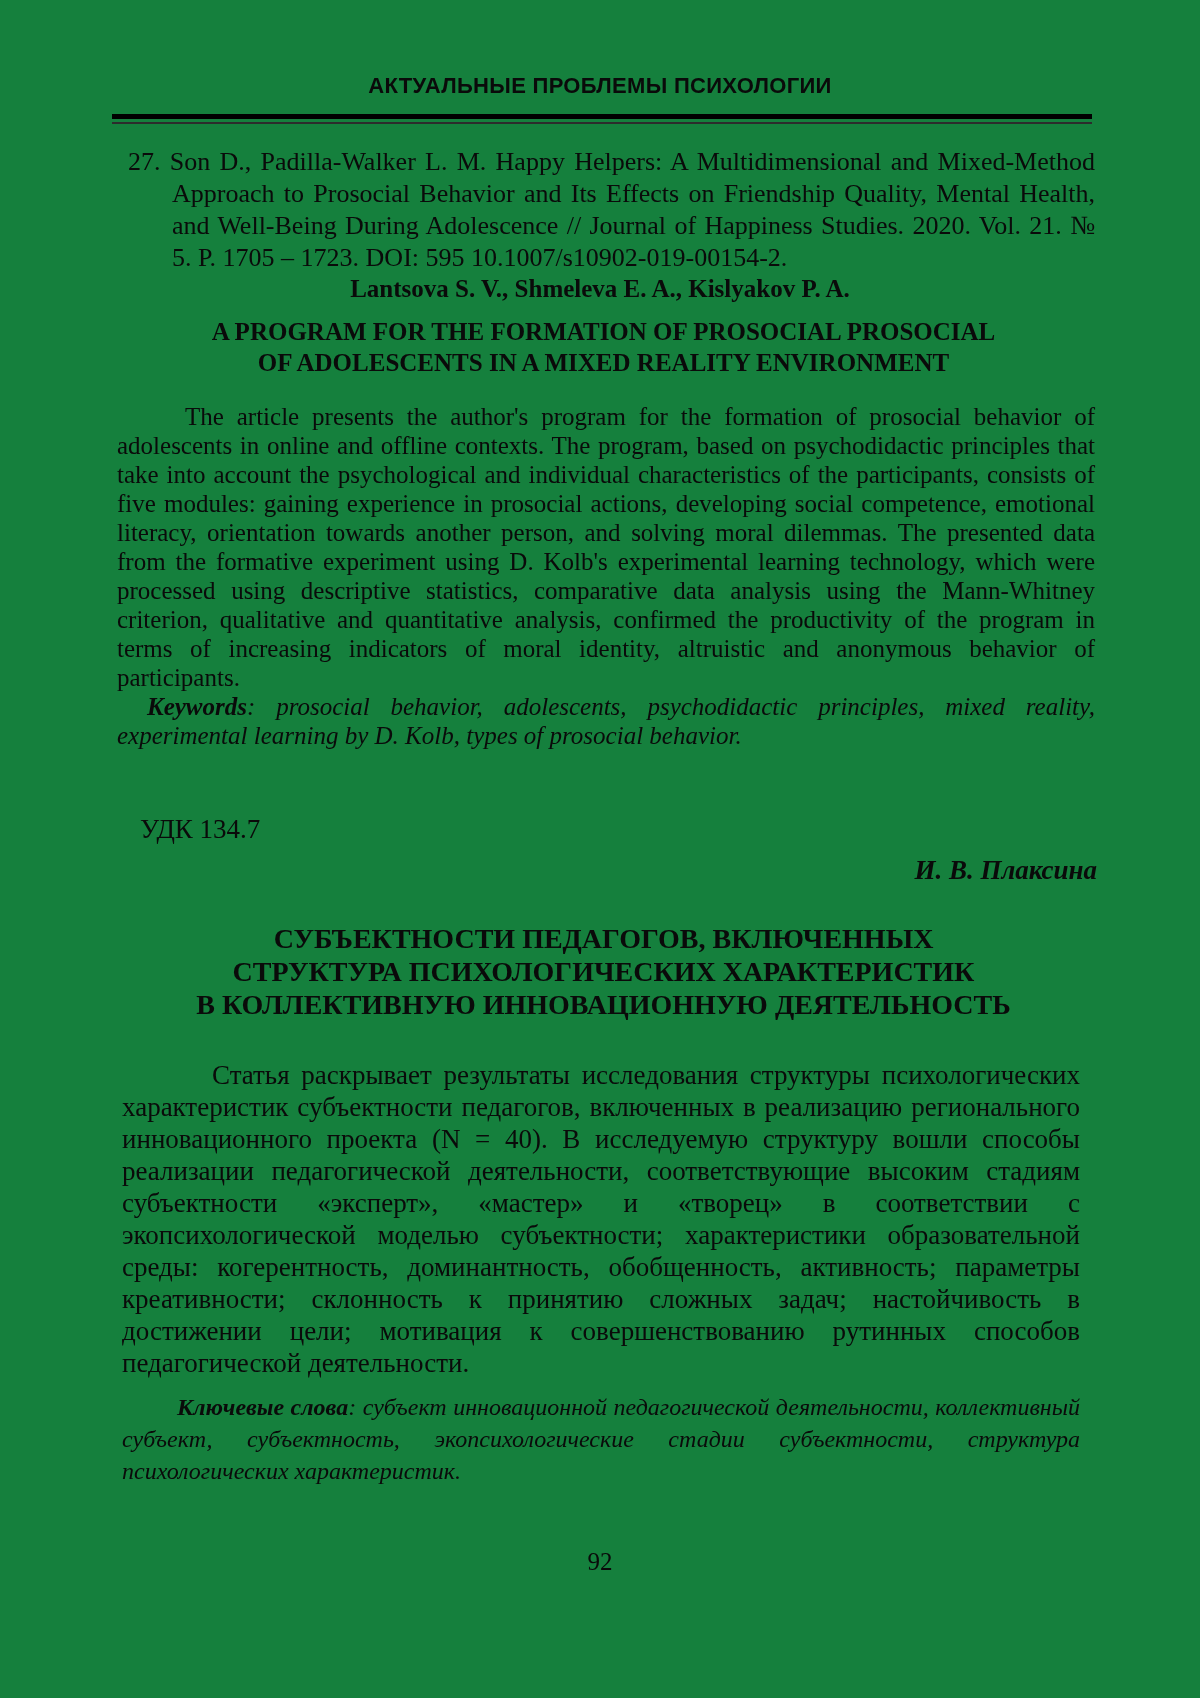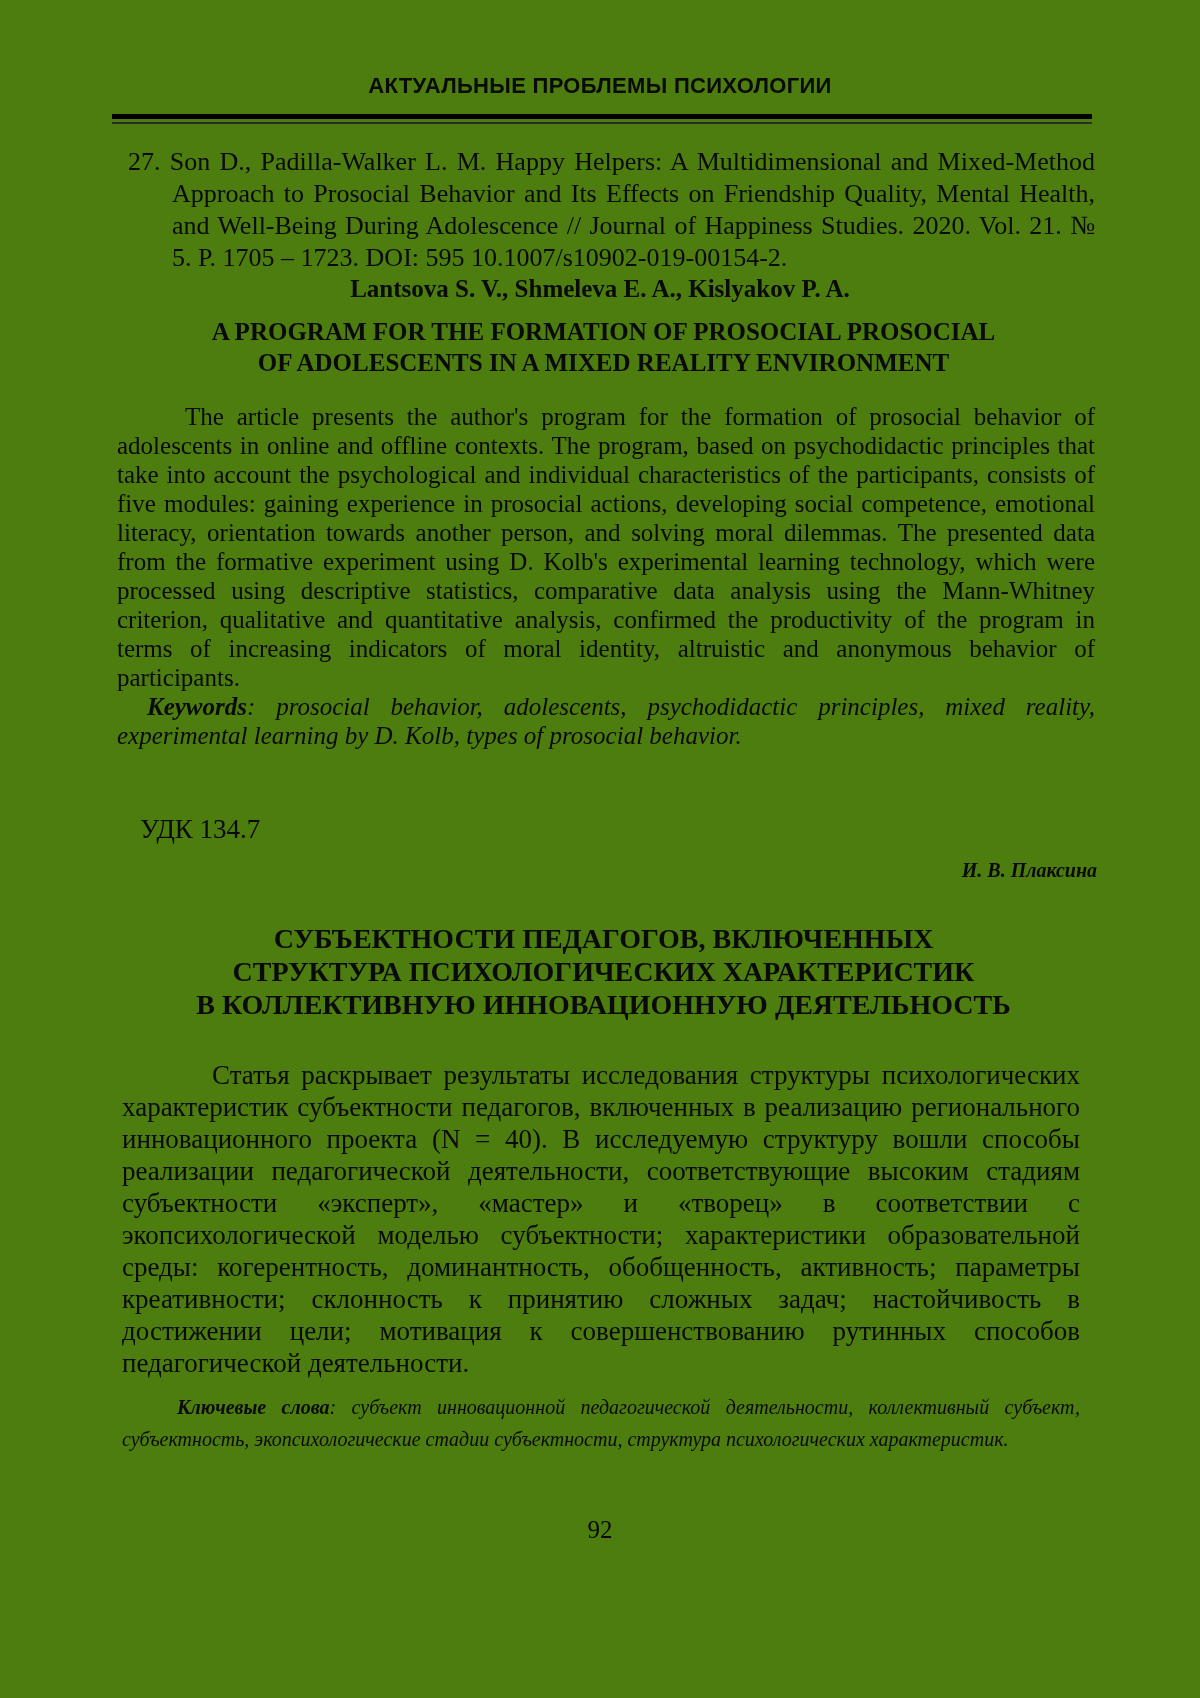--- a/index.html
+++ b/index.html
@@ -1,20 +1,20 @@
 <!DOCTYPE html>
 <html><head>
 <meta charset="utf-8">
 <style>
   html, body { margin: 0; padding: 0; background: #e8e8e8; }
   .page {
     position: relative;
     width: 1200px;
     height: 1698px;
-    background: #4d7c0f;
+    background: #15803d;
     color: #0a0a0a;
     font-family: "Liberation Serif", "DejaVu Serif", serif;
     overflow: hidden;
     margin: 0 auto;
   }
   .running-header {
     padding-top: 74px;
     text-align: center;
     font-family: "Liberation Sans", "DejaVu Sans", sans-serif;
     font-weight: bold;
@@ -68,40 +68,40 @@
   .udc {
     margin: 64px 0 0 140px;
     font-size: 27px;
     line-height: 30px;
   }
   .ru-author {
     margin: 10px 103px 8px 0;
     text-align: right;
     font-weight: bold;
     font-style: italic;
-    font-size: 20px;
+    font-size: 27px;
     line-height: 32px;
   }
   .ru-title {
     margin: 36px 105px 0 112px;
     text-align: center;
     font-weight: bold;
     font-size: 28px;
     line-height: 33px;
   }
   .ru-abstract {
     margin: 38px 120px 12px 122px;
     font-size: 27px;
     line-height: 32px;
     text-align: justify;
     text-indent: 90px;
   }
   .ru-keywords {
     margin: 0 120px 0 122px;
-    font-size: 20px;
+    font-size: 24px;
     line-height: 32px;
     text-align: justify;
     text-indent: 55px;
     font-style: italic;
   }
   .ru-keywords .kw-label { font-weight: bold; }
   .page-number {
     margin-top: 60px;
     text-align: center;
     font-size: 25px;

